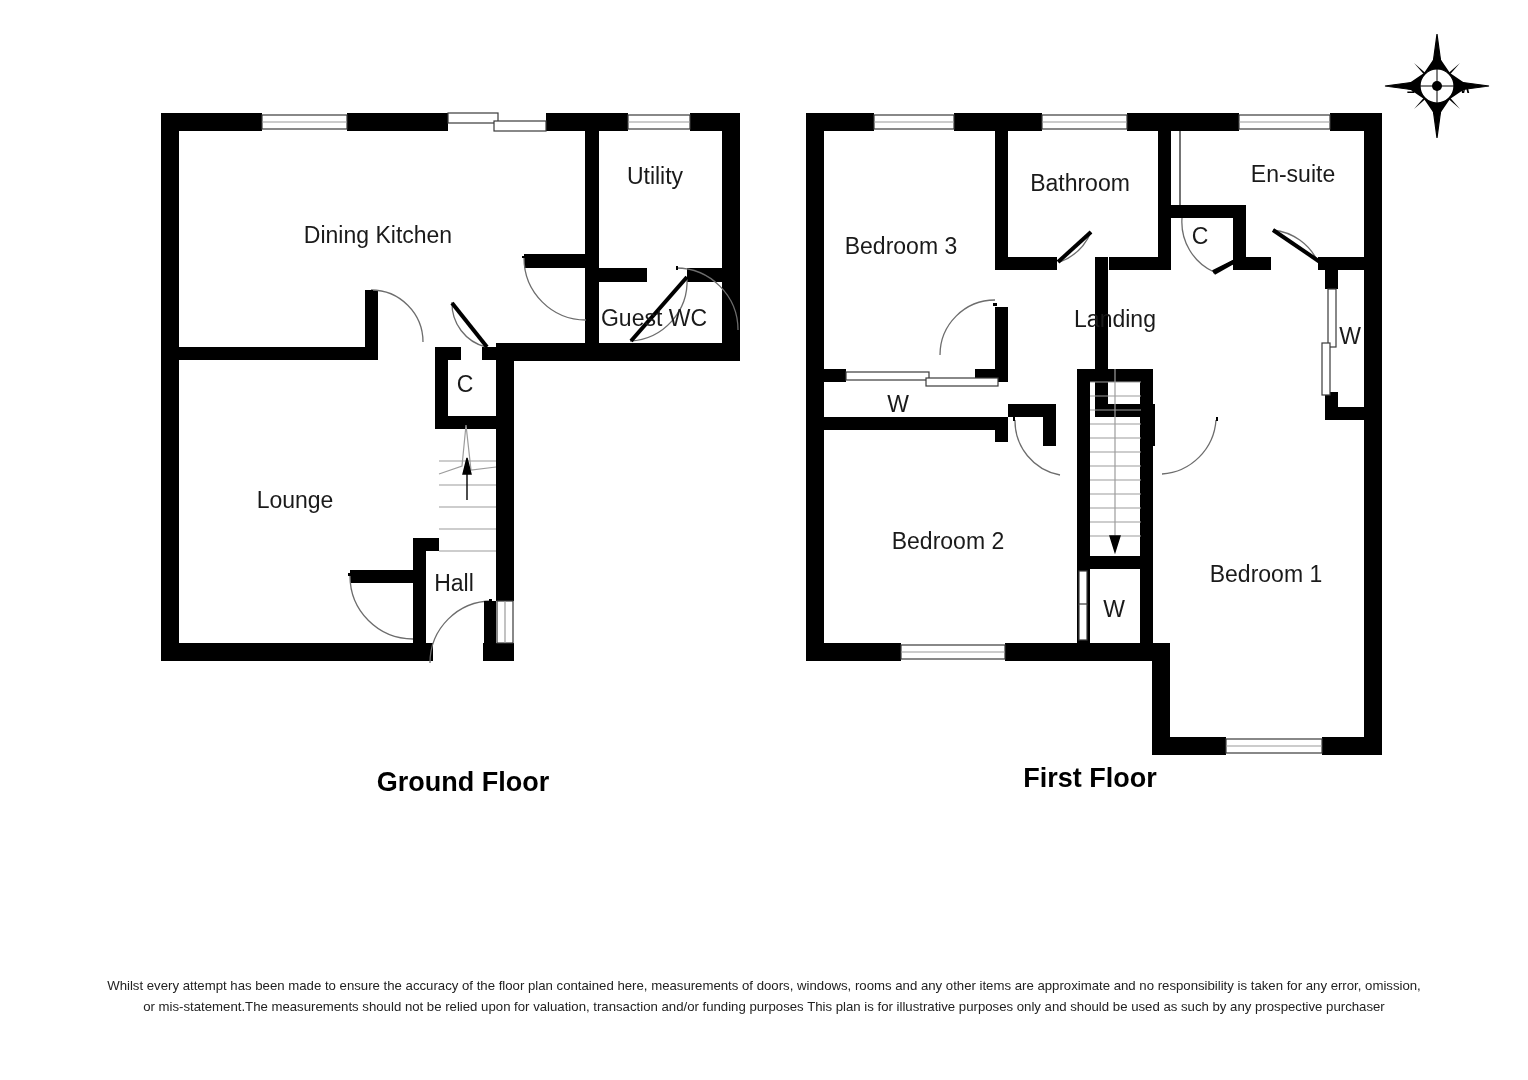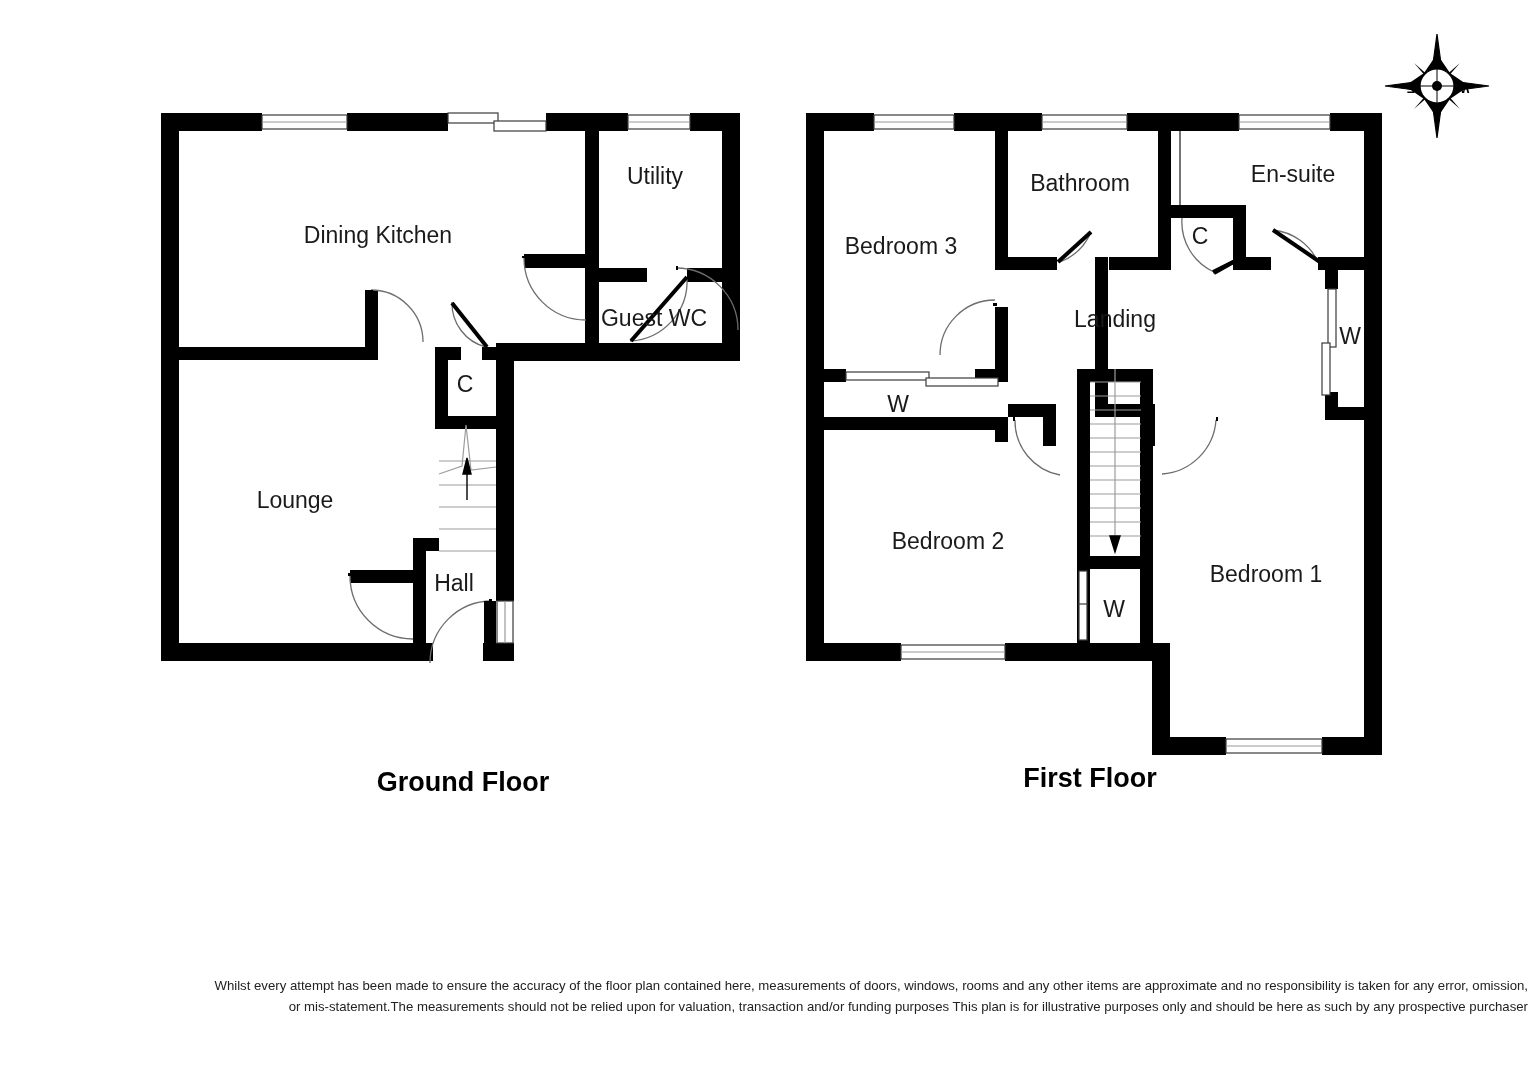--- a/index.html
+++ b/index.html
@@ -62,21 +62,21 @@
     position: absolute;
     left: 0;
     top: 975px;
     width: 1528px;
     text-align: center;
     font-family: "Liberation Sans", sans-serif;
     font-size: 13.2px;
     line-height: 21px;
     color: #222222;
   }
-  .disclaimer div { white-space: nowrap; text-align: right; }
+  .disclaimer div { white-space: nowrap; }
 </style>
 </head>
 <body>
 
 <div id="plan-root">
 
   <svg id="floorplan-svg" viewBox="0 0 1528 1080" xmlns="http://www.w3.org/2000/svg">
 
     <g>
 
@@ -365,16 +365,16 @@
       <text class="compass-letter" x="0" y="-23">S</text>
       <text class="compass-letter" x="0" y="25">N</text>
       <text class="compass-letter" x="-26" y="1" transform="rotate(180,-26,1)">E</text>
       <text class="compass-letter" x="26" y="1" transform="rotate(180,26,1)">W</text>
     </g>
 
   </svg>
 
   <div class="disclaimer">
     <div>Whilst every attempt has been made to ensure the accuracy of the floor plan contained here, measurements of doors, windows, rooms and any other items are approximate and no responsibility is taken for any error, omission,</div>
-    <div>or mis-statement.The measurements should not be relied upon for valuation, transaction and/or funding purposes This plan is for illustrative purposes only and should be here as such by any prospective purchaser</div>
+    <div>or mis-statement.The measurements should not be relied upon for valuation, transaction and/or funding purposes This plan is for illustrative purposes only and should be used as such by any prospective purchaser</div>
   </div>
 
 </div>
 
 </body></html>

